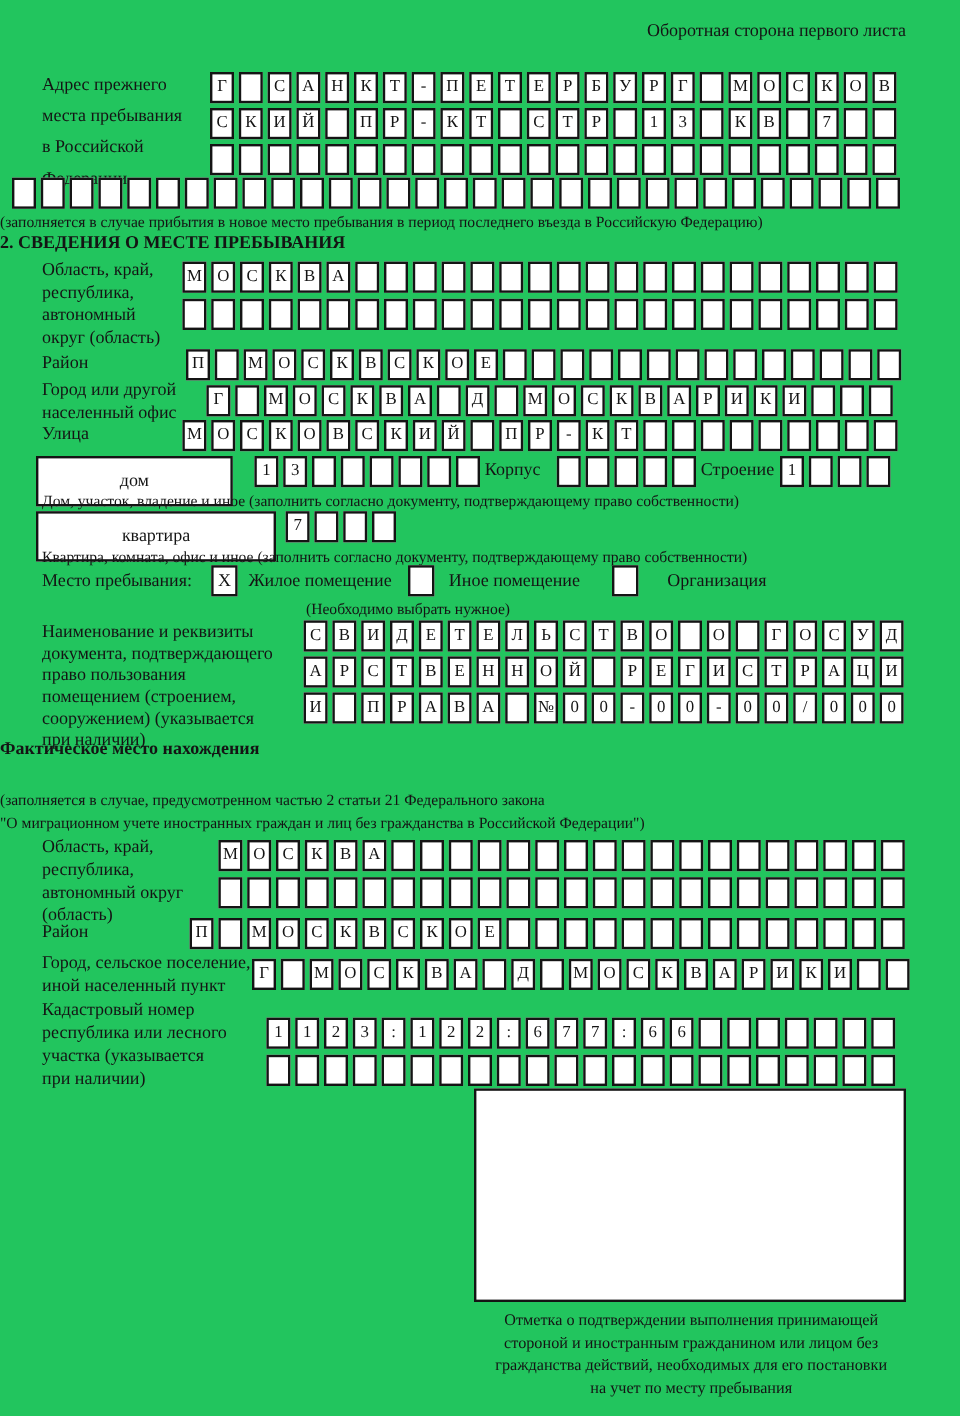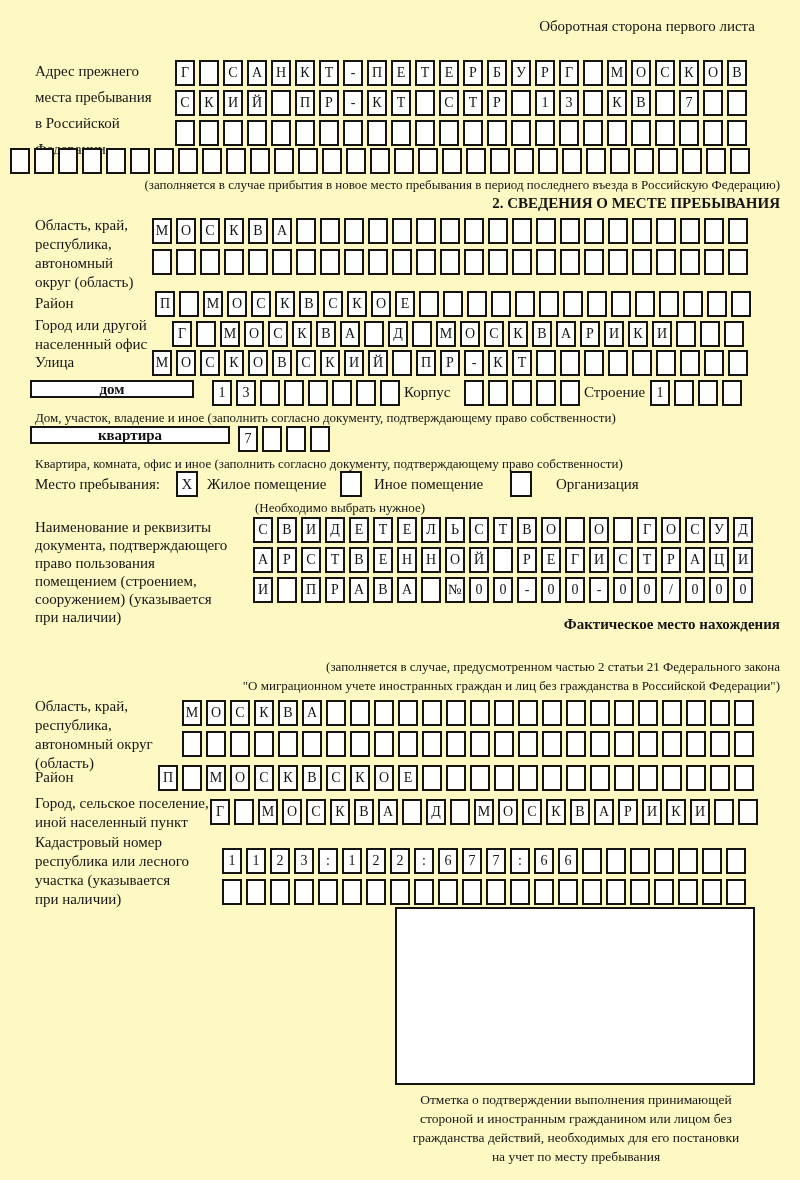--- a/index.html
+++ b/index.html
@@ -1,44 +1,44 @@
 <!DOCTYPE html>
 <html><head>
 <meta charset="utf-8">
 <style>
   * { box-sizing: border-box; }
   html,body { margin:0; padding:0; background:#ffffff; }
   .page {
     position:relative; width:800px; height:1180px; margin:0 auto;
-    background:#fef9c3; color:#141414;
+    background:#22c55e; color:#141414;
     font-family:"Liberation Serif","DejaVu Serif",serif;
     overflow:hidden;
   }
   .lbl { position:absolute; font-size:15px; line-height:19px; }
   .lbl-big { line-height:26px; }
   .ml { white-space:pre-line; }
   .cap { position:absolute; font-size:13px; line-height:17px; }
-  .center { left:0; width:780px; text-align:right; }
+  .center { left:0; width:780px; text-align:left; }
   .bold { font-weight:bold; }
   .hdr { position:absolute; top:18px; left:0; width:755px; text-align:right; font-size:15px; }
   .boxrow { position:absolute; display:flex; gap:4px; }
   .cbox {
     flex:0 0 auto; width:20px; height:26px; border:2px solid #141414;
     display:inline-flex; align-items:center; justify-content:center;
     font-size:14px; background:#fff;
   }
   .chk {
     position:absolute; width:22px; height:26px; border:2px solid #141414;
     display:flex; align-items:center; justify-content:center;
     font-size:15px; background:#fff;
   }
   .widebox {
-    position:absolute; height:18px; border:2px solid #141414;
+    position:absolute; height:42px; border:2px solid #141414;
     display:flex; align-items:center; justify-content:center;
-    font-size:15px; background:#fff;font-weight:bold;
+    font-size:15px; background:#fff;
   }
   .stamp {
     position:absolute; border:2px solid #141414; background:#fff;
   }
 </style>
 </head>
 <body>
 
 <div class="page">
 

